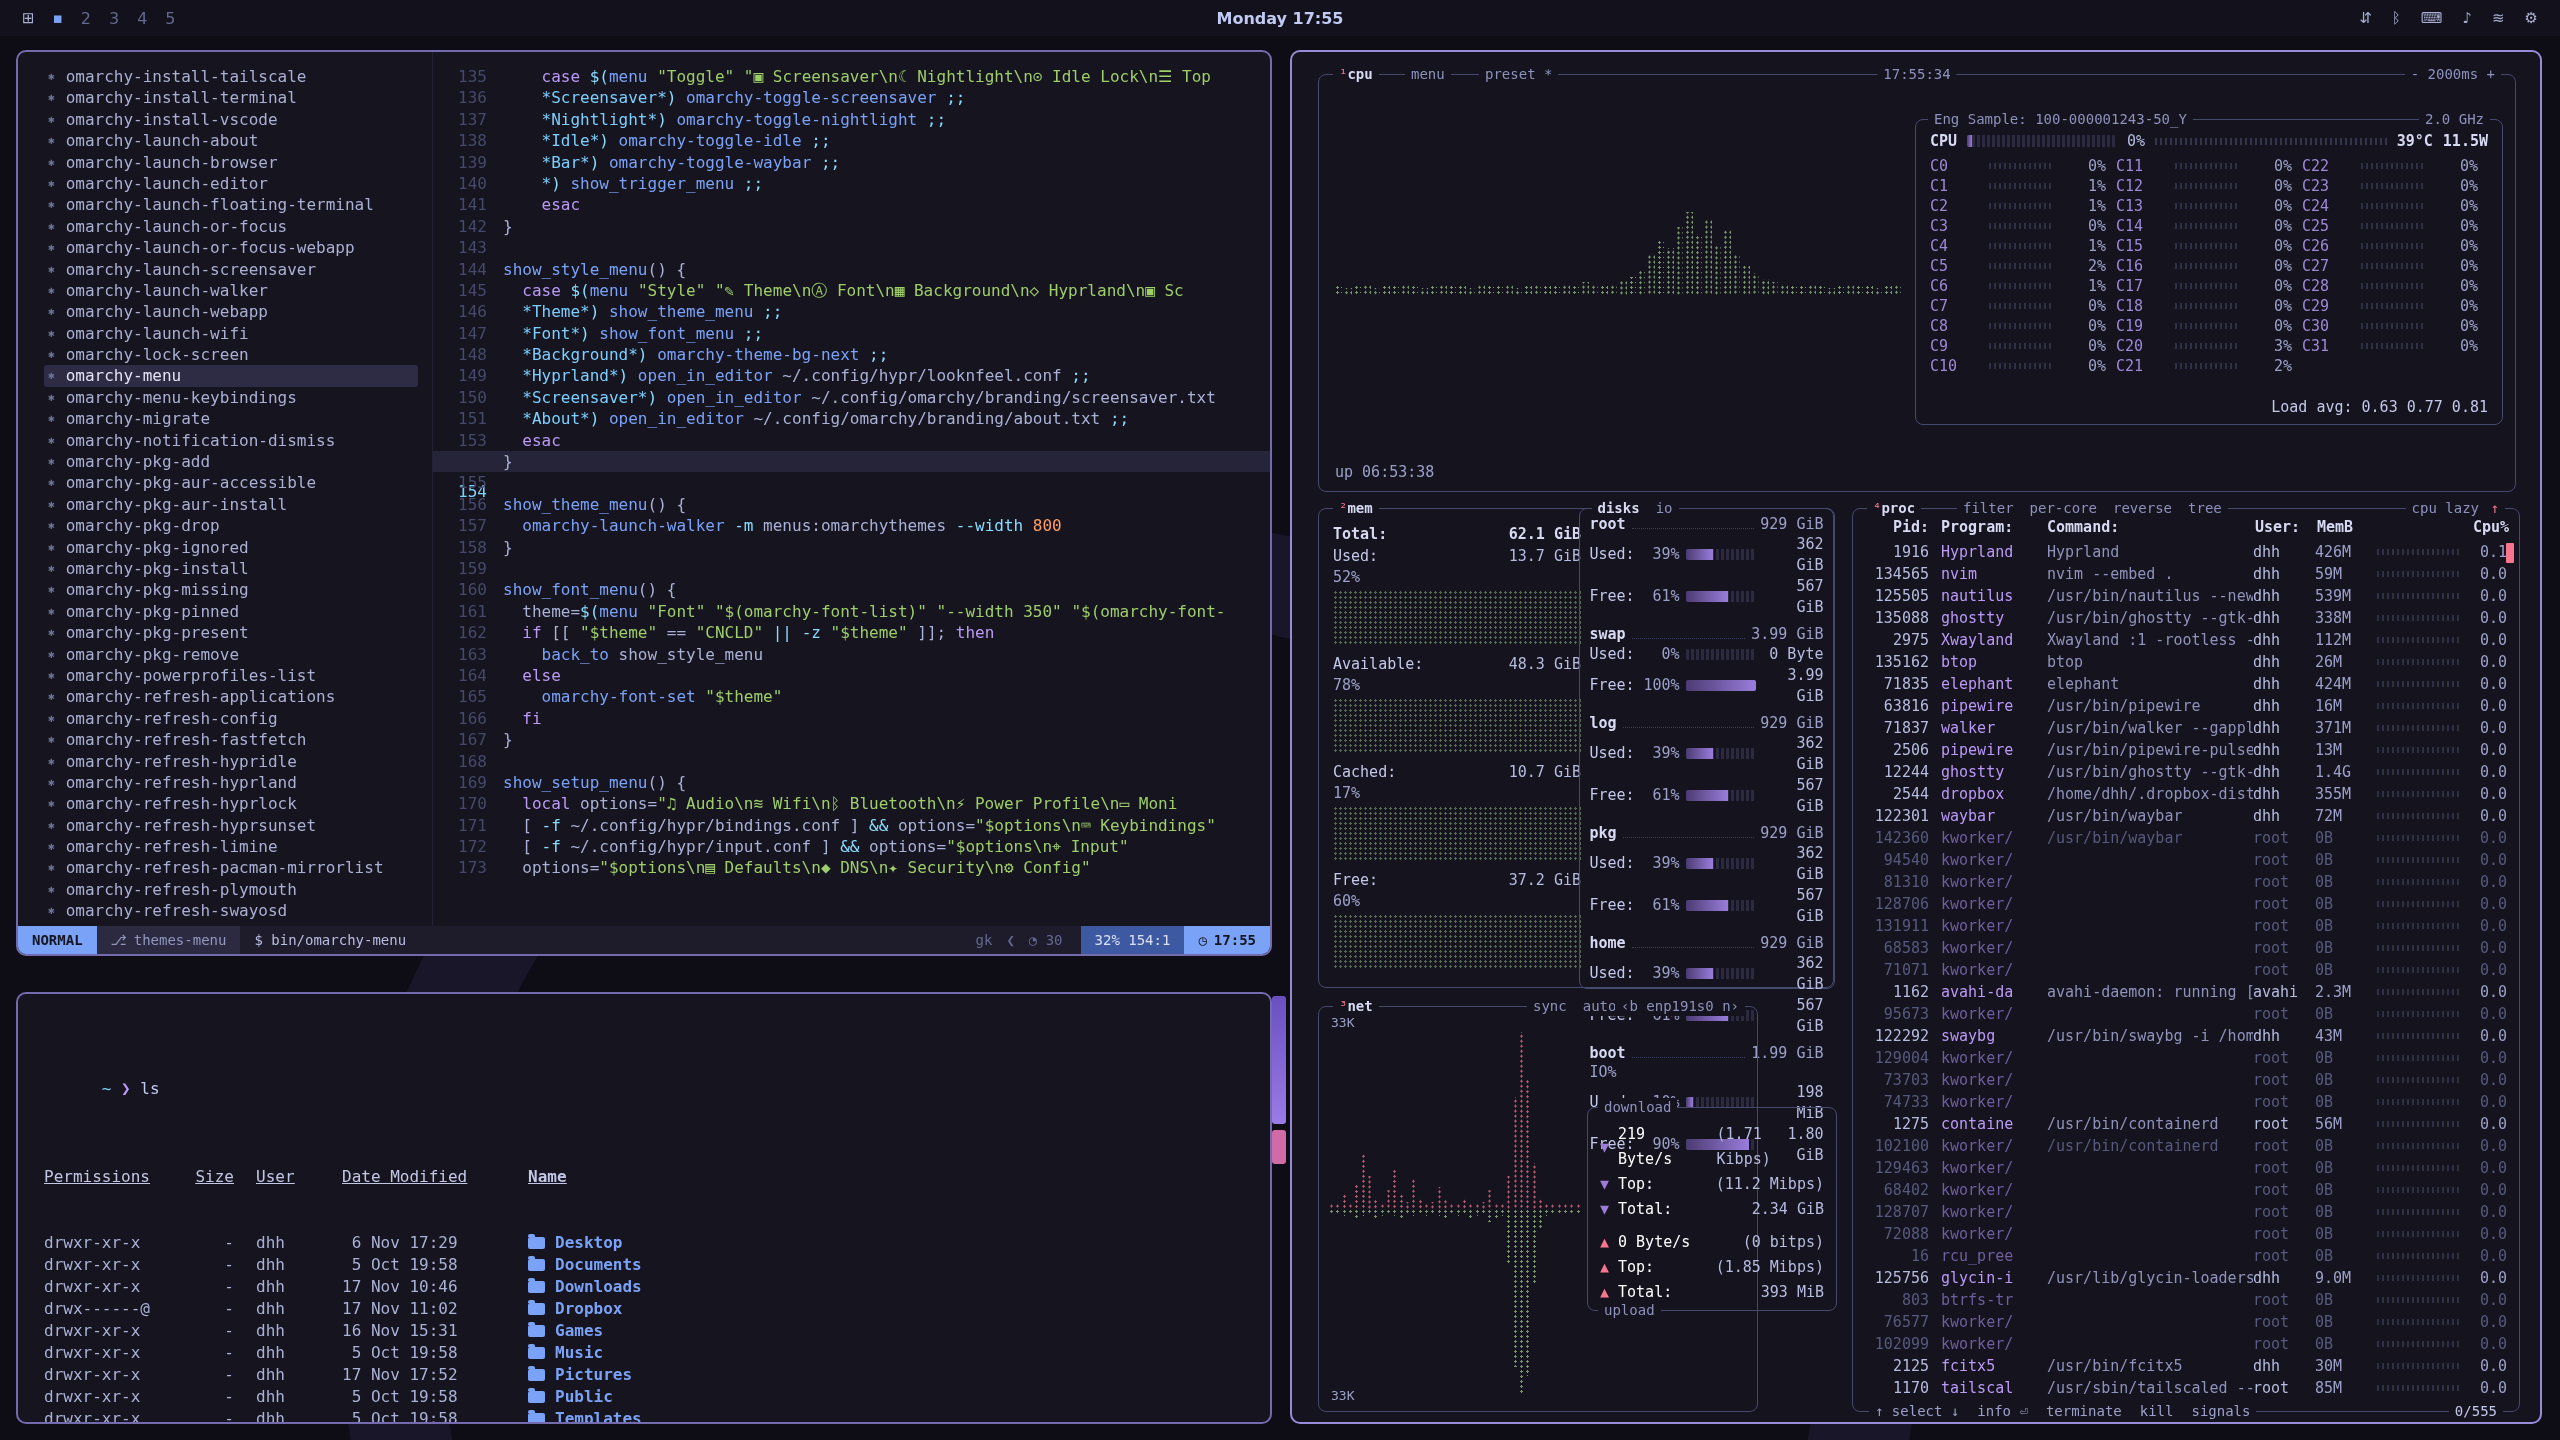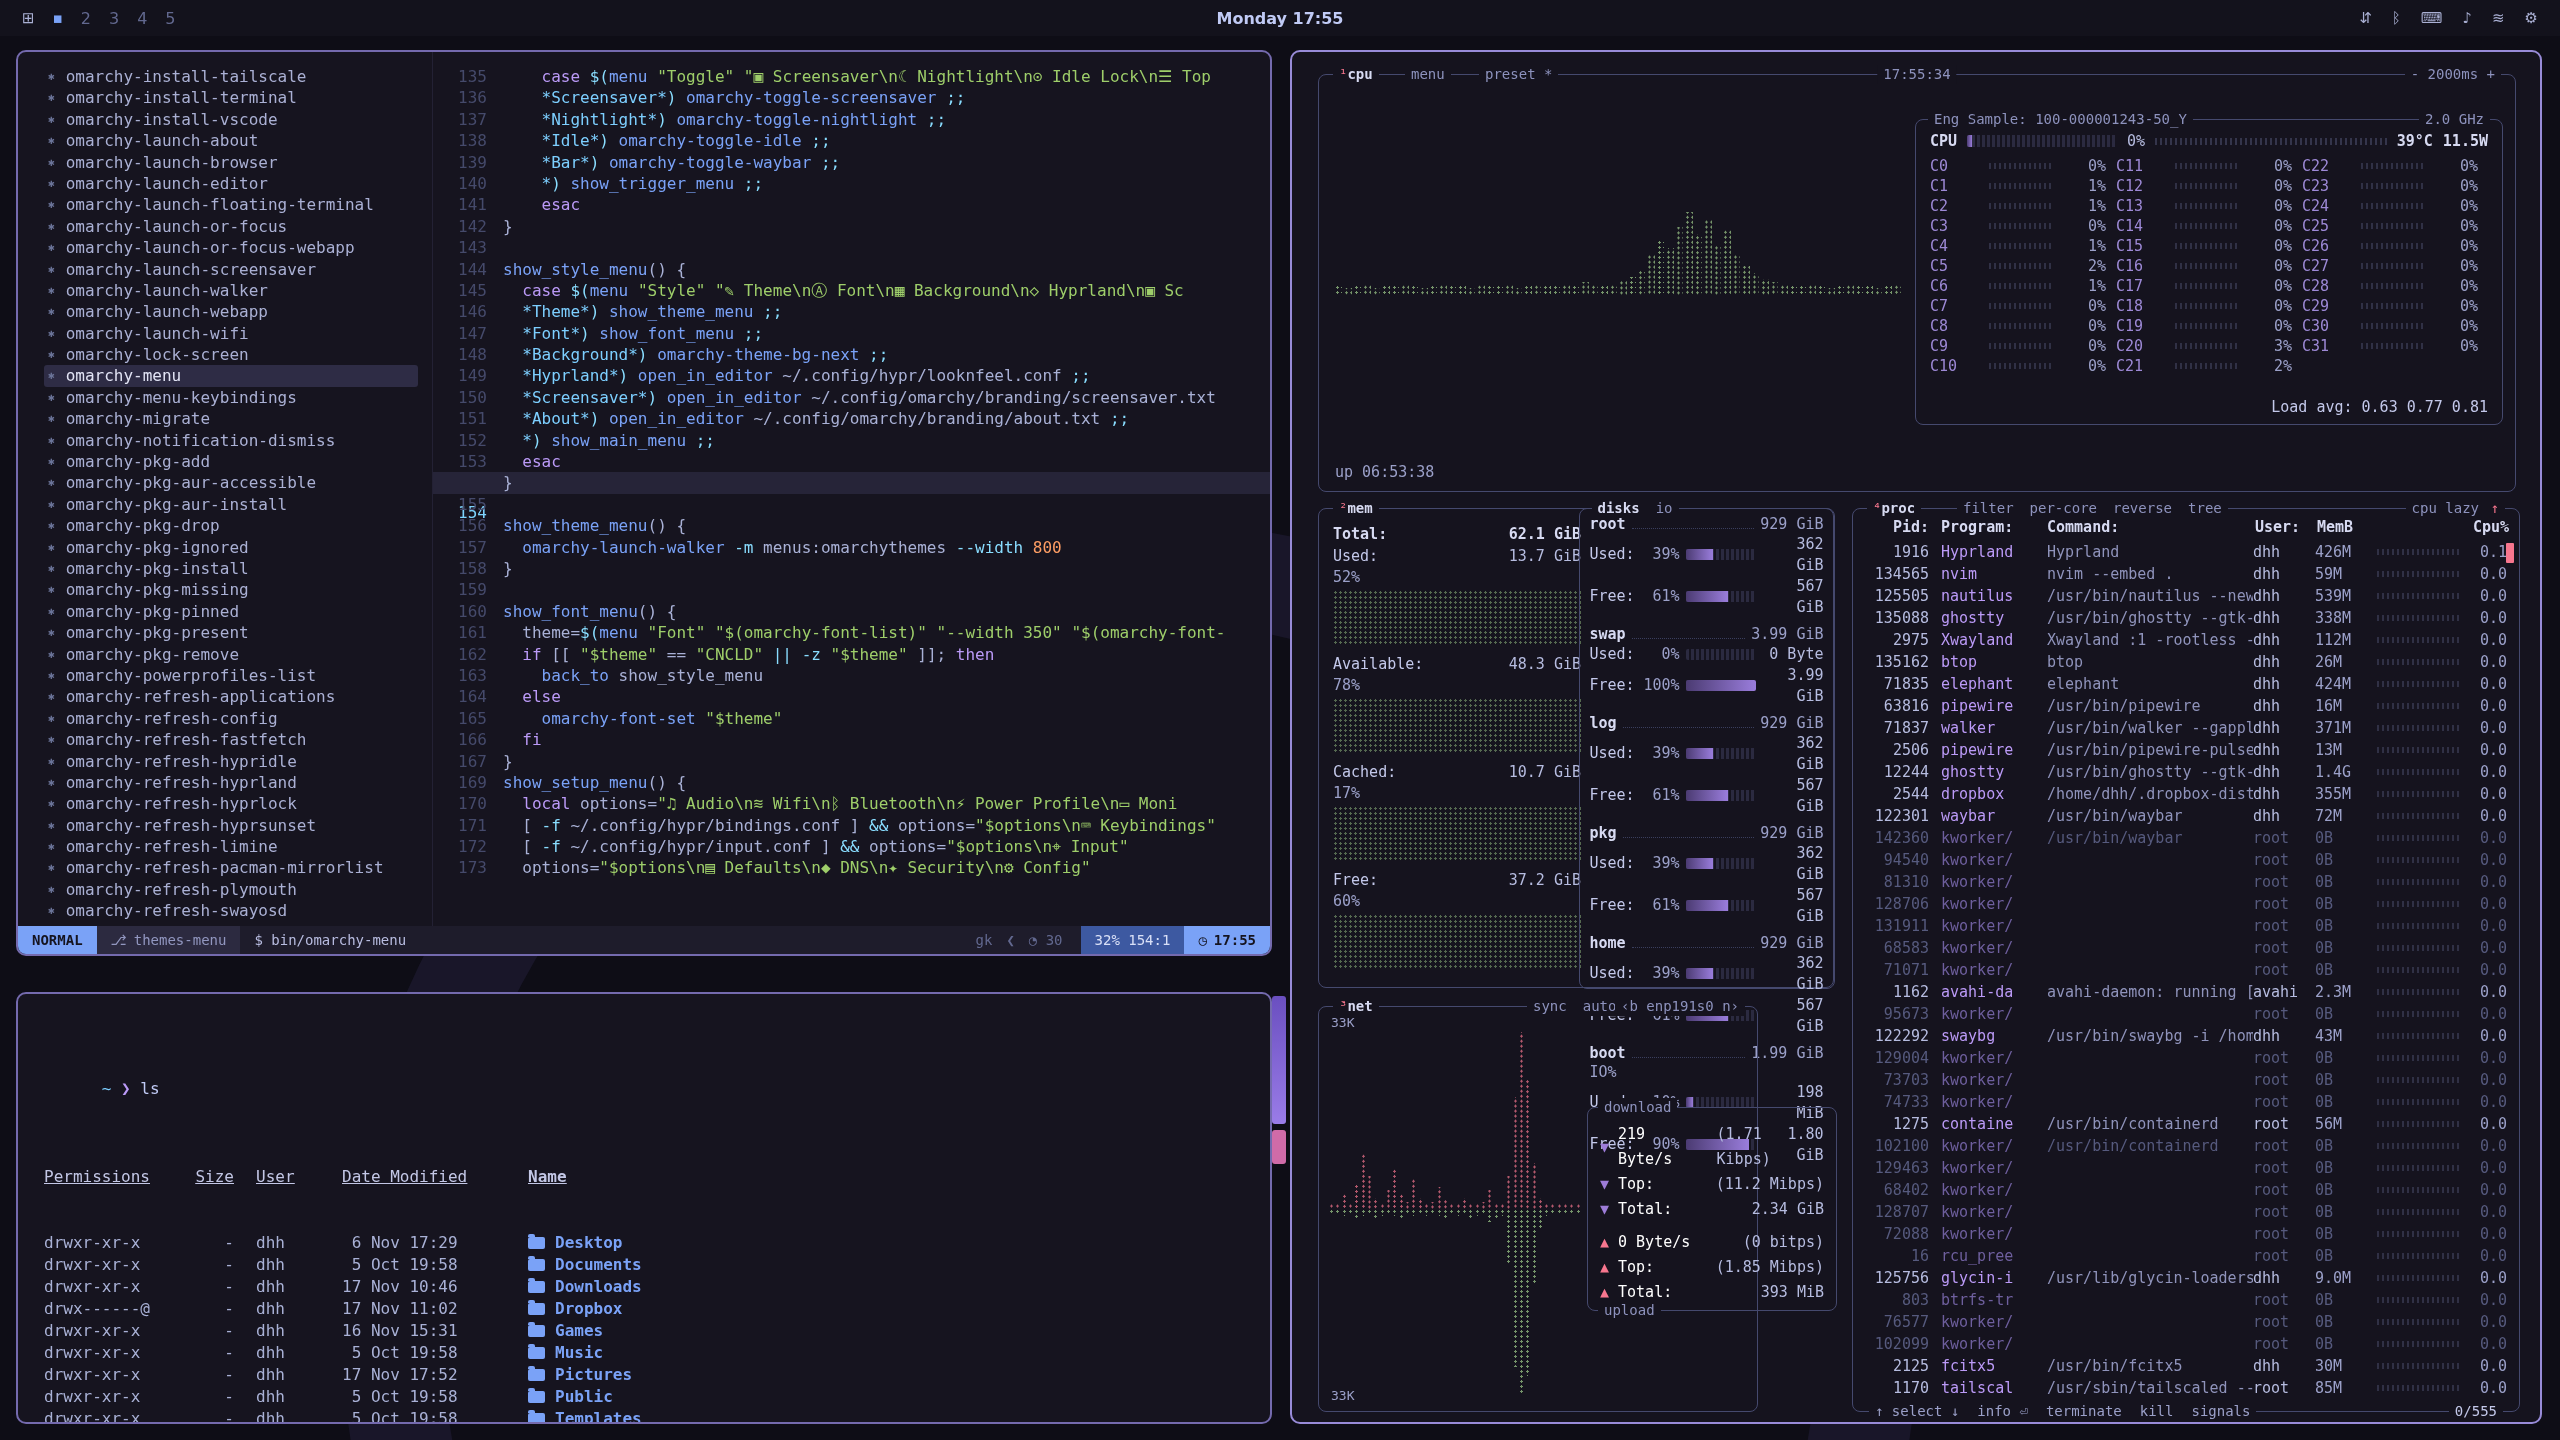--- a/index.html
+++ b/index.html
@@ -413,24 +413,20 @@
         </div>
         <div class="cl">
           <span class="ln">150</span>
           <span class="ct"><span class="pl">  </span><span class="pat">*Screensaver*</span><span class="op">) </span><span class="fn">open_in_editor</span><span class="pl"> ~/.config/omarchy/branding/screensaver.txt</span></span>
         </div>
         <div class="cl">
           <span class="ln">151</span>
           <span class="ct"><span class="pl">  </span><span class="pat">*About*</span><span class="op">) </span><span class="fn">open_in_editor</span><span class="pl"> ~/.config/omarchy/branding/about.txt </span><span class="op">;;</span></span>
         </div>
         <div class="cl">
-          <span class="ln">152</span>
-          <span class="ct"><span class="pl">  </span><span class="pat">*</span><span class="op">) </span><span class="fn">show_main_menu</span><span class="pl"> </span><span class="op">;;</span></span>
-        </div>
-        <div class="cl">
           <span class="ln">153</span>
           <span class="ct"><span class="pl">  </span><span class="kw">esac</span></span>
         </div>
         <div class="cl hl">
           <span class="ln">154</span>
           <span class="ct"><span class="pl">}</span></span>
         </div>
         <div class="cl">
           <span class="ln">155</span>
           <span class="ct"></span>
@@ -475,20 +471,24 @@
           <span class="ln">165</span>
           <span class="ct"><span class="pl">    </span><span class="fn">omarchy-font-set</span><span class="pl"> </span><span class="str">"$theme"</span></span>
         </div>
         <div class="cl">
           <span class="ln">166</span>
           <span class="ct"><span class="pl">  </span><span class="kw">fi</span></span>
         </div>
         <div class="cl">
           <span class="ln">167</span>
           <span class="ct"><span class="pl">}</span></span>
+        </div>
+        <div class="cl">
+          <span class="ln">168</span>
+          <span class="ct"></span>
         </div>
         <div class="cl">
           <span class="ln">169</span>
           <span class="ct"><span class="fn">show_setup_menu</span><span class="pl">() {</span></span>
         </div>
         <div class="cl">
           <span class="ln">170</span>
           <span class="ct"><span class="pl">  </span><span class="kw">local</span><span class="pl"> options=</span><span class="str">"♫ Audio\n≋ Wifi\nᛒ Bluetooth\n⚡ Power Profile\n▭ Moni</span></span>
         </div>
         <div class="cl">

